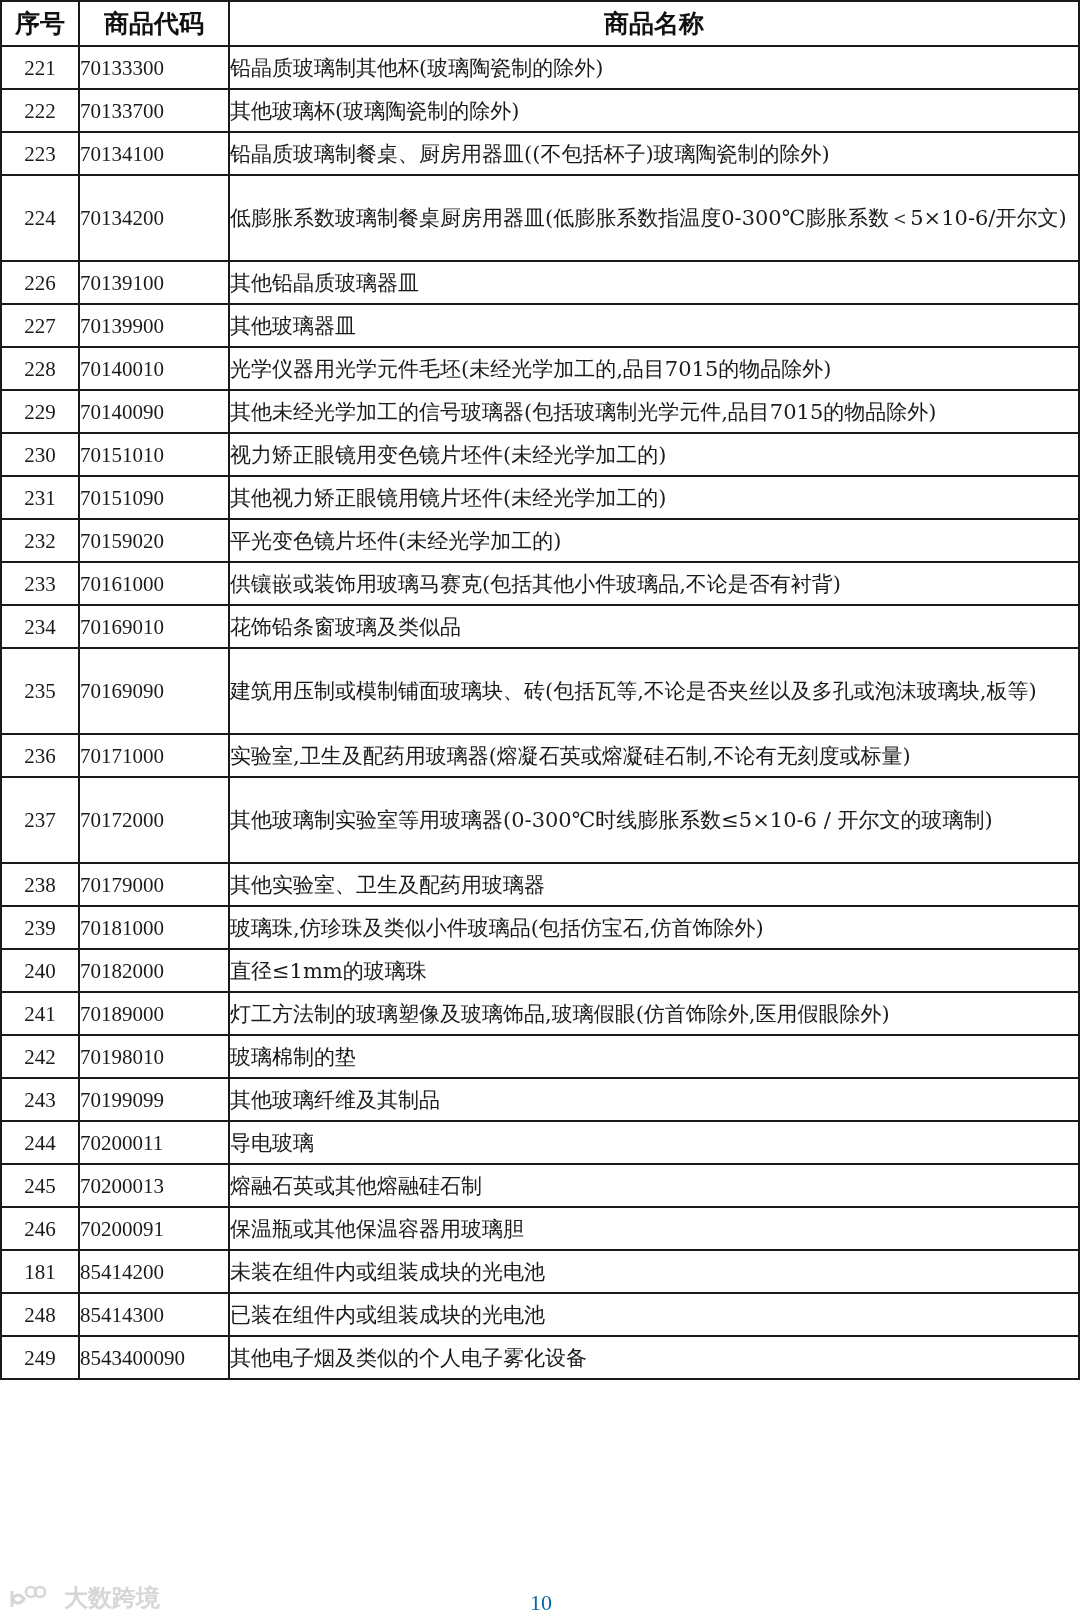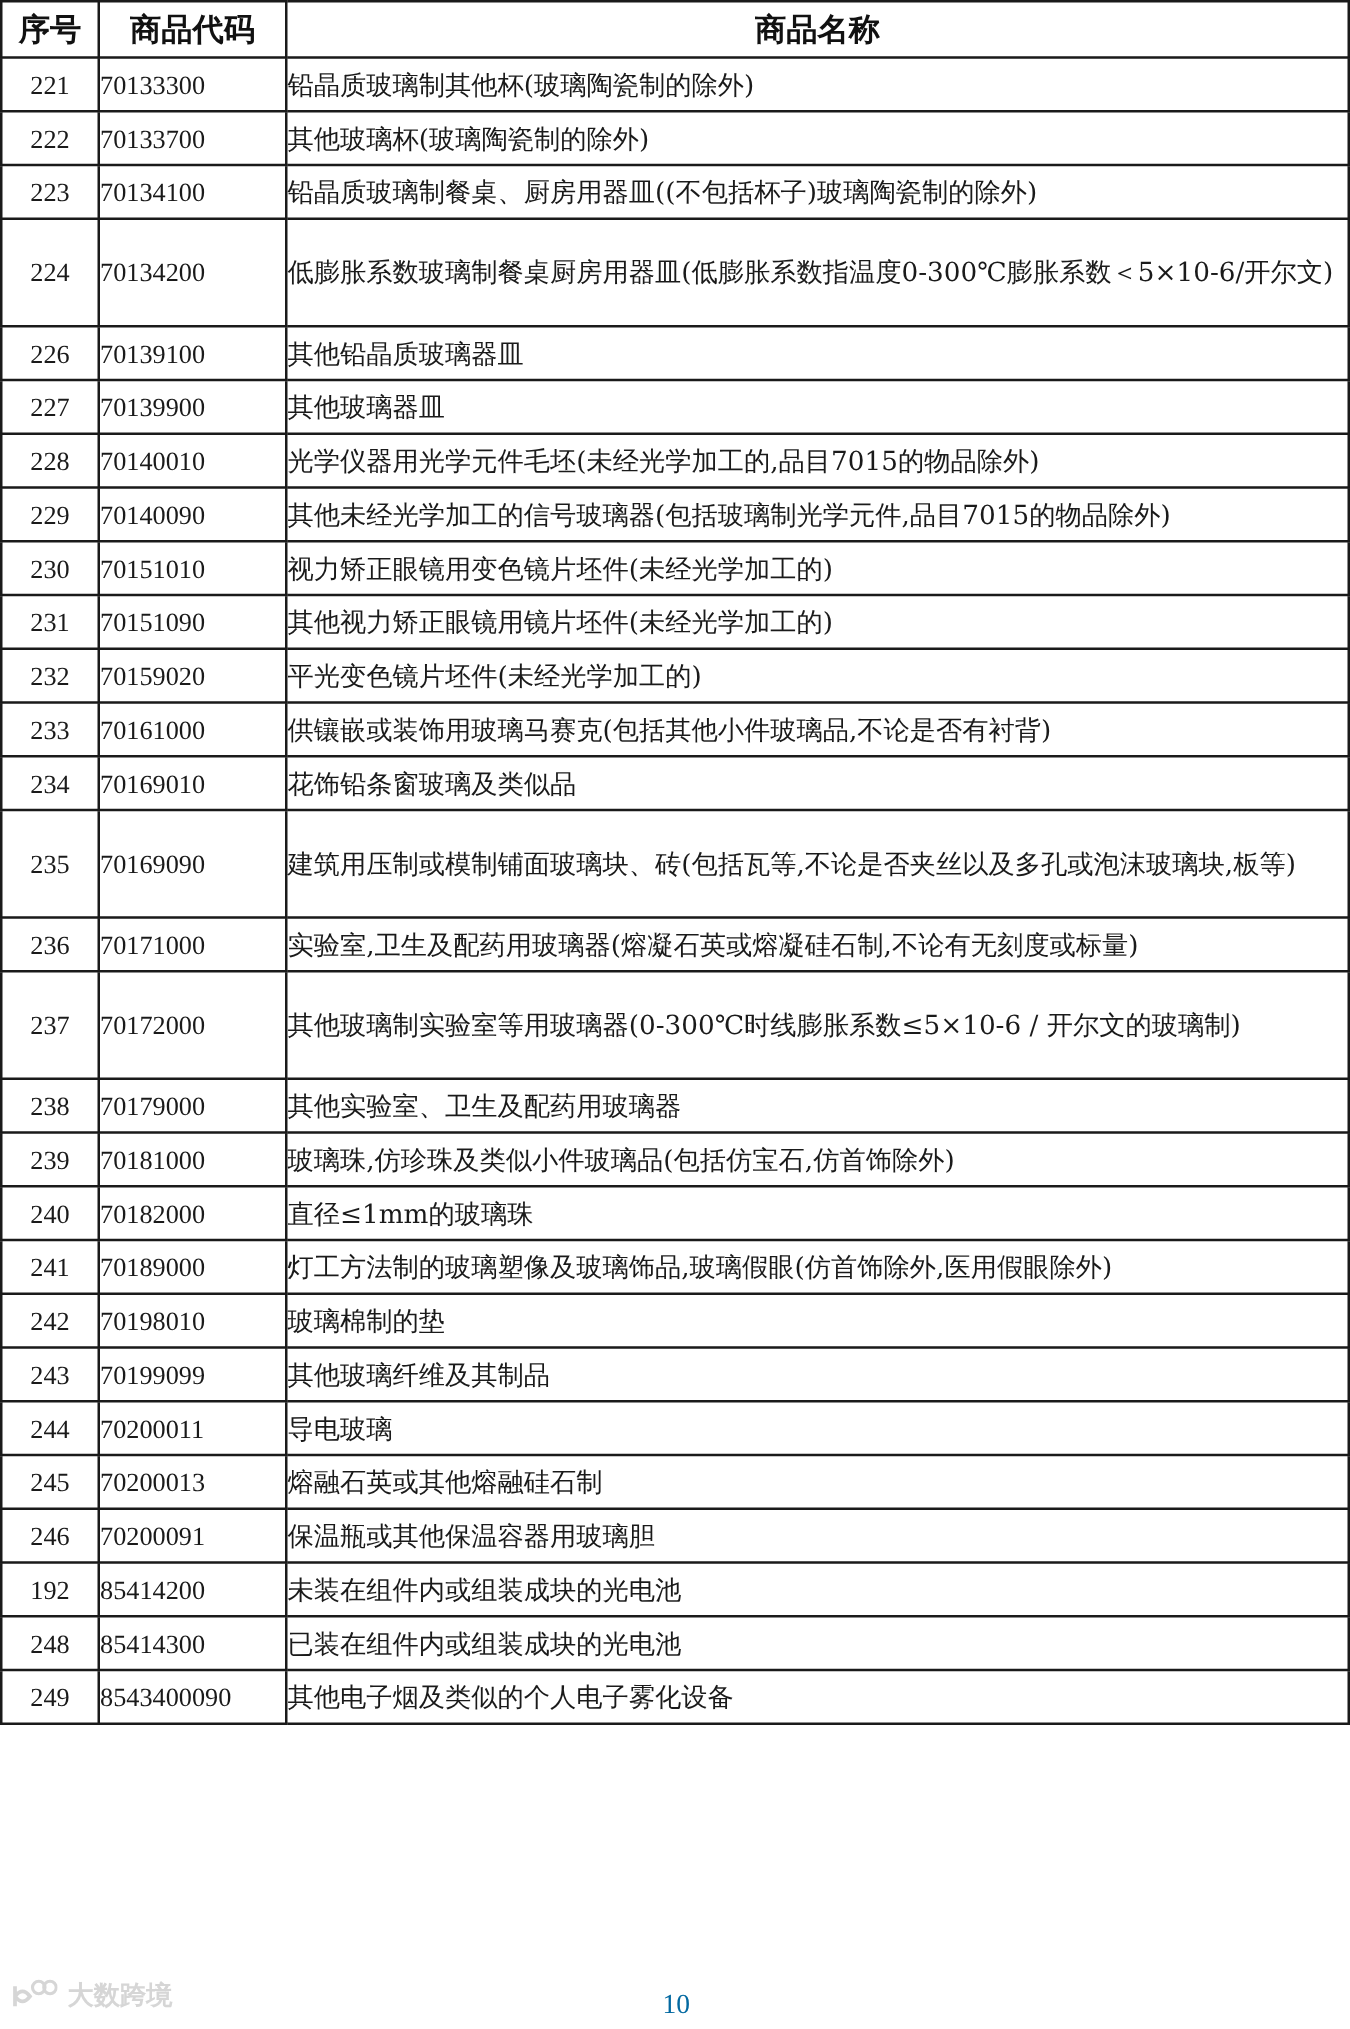--- a/index.html
+++ b/index.html
@@ -16,21 +16,21 @@
   col.c-code { width: 150px; }
   col.c-name { width: 850px; }
   td.no { text-align: center; font-family: "Liberation Serif", serif; font-size: 22px; }
   td.code { padding-left: 4px; font-family: "Liberation Serif", serif; font-size: 22px; margin-top: 28px; }
   td.name { padding-left: 5px; padding-right: 4px; }
   tr.r1 td { height: 41px; }
   tr.r2 td { height: 84px; }
   .footer-page { position: absolute; left: 530px; top: 1590px; font-family: "Liberation Serif", serif;
                  font-size: 22px; color: #0369a1; }
   .watermark { position: absolute; left: 8px; top: 1582px; display: flex; align-items: center;
-               gap: 8px; color: #d6d6d6; font-family: "DejaVu Sans", sans-serif; font-size: 21px;
+               gap: 18px; color: #d6d6d6; font-family: "DejaVu Sans", sans-serif; font-size: 24px;
                font-weight: bold; }
   .watermark .logo { width: 38px; height: 26px; }
 </style>
 </head>
 <body>
 
 <div class="page">
   <table class="goods">
     <colgroup>
       <col class="c-no">
@@ -164,21 +164,21 @@
           <td class="no">245</td>
           <td class="code">70200013</td>
           <td class="name">熔融石英或其他熔融硅石制</td>
         </tr>
         <tr class="r1">
           <td class="no">246</td>
           <td class="code">70200091</td>
           <td class="name">保温瓶或其他保温容器用玻璃胆</td>
         </tr>
         <tr class="r1">
-          <td class="no">192</td>
+          <td class="no">181</td>
           <td class="code">85414200</td>
           <td class="name">未装在组件内或组装成块的光电池</td>
         </tr>
         <tr class="r1">
           <td class="no">248</td>
           <td class="code">85414300</td>
           <td class="name">已装在组件内或组装成块的光电池</td>
         </tr>
         <tr class="r1">
           <td class="no">249</td>

